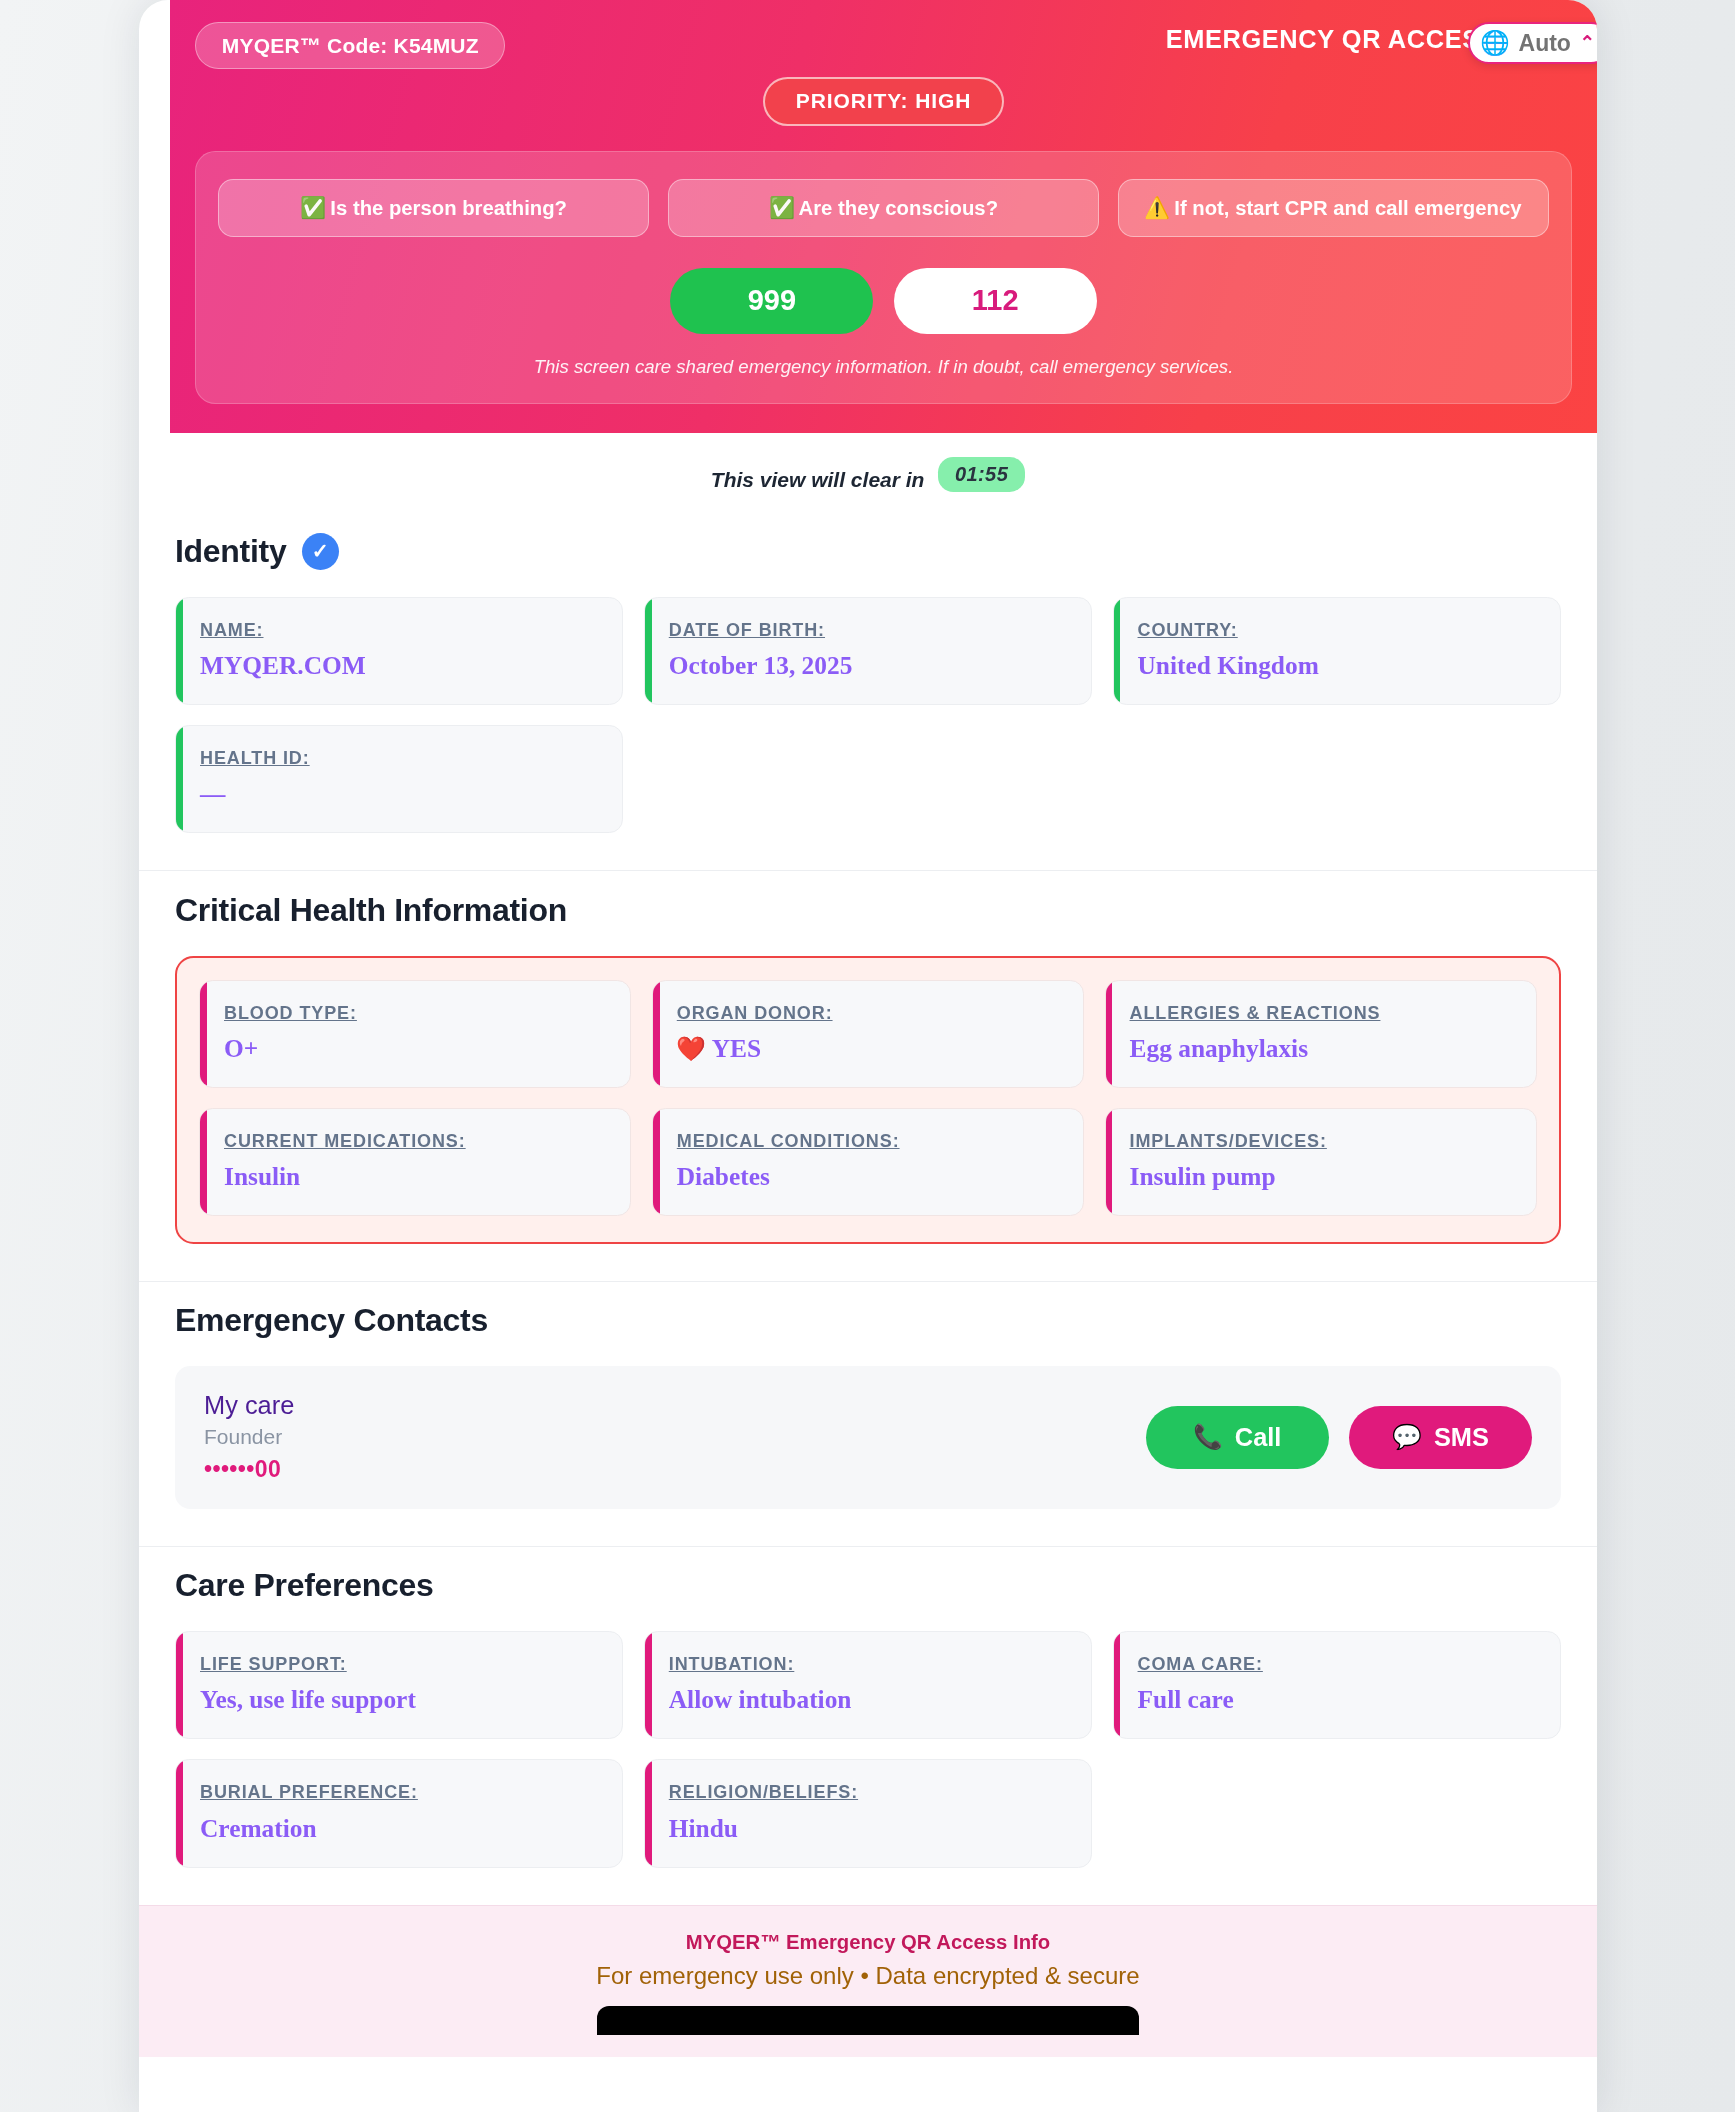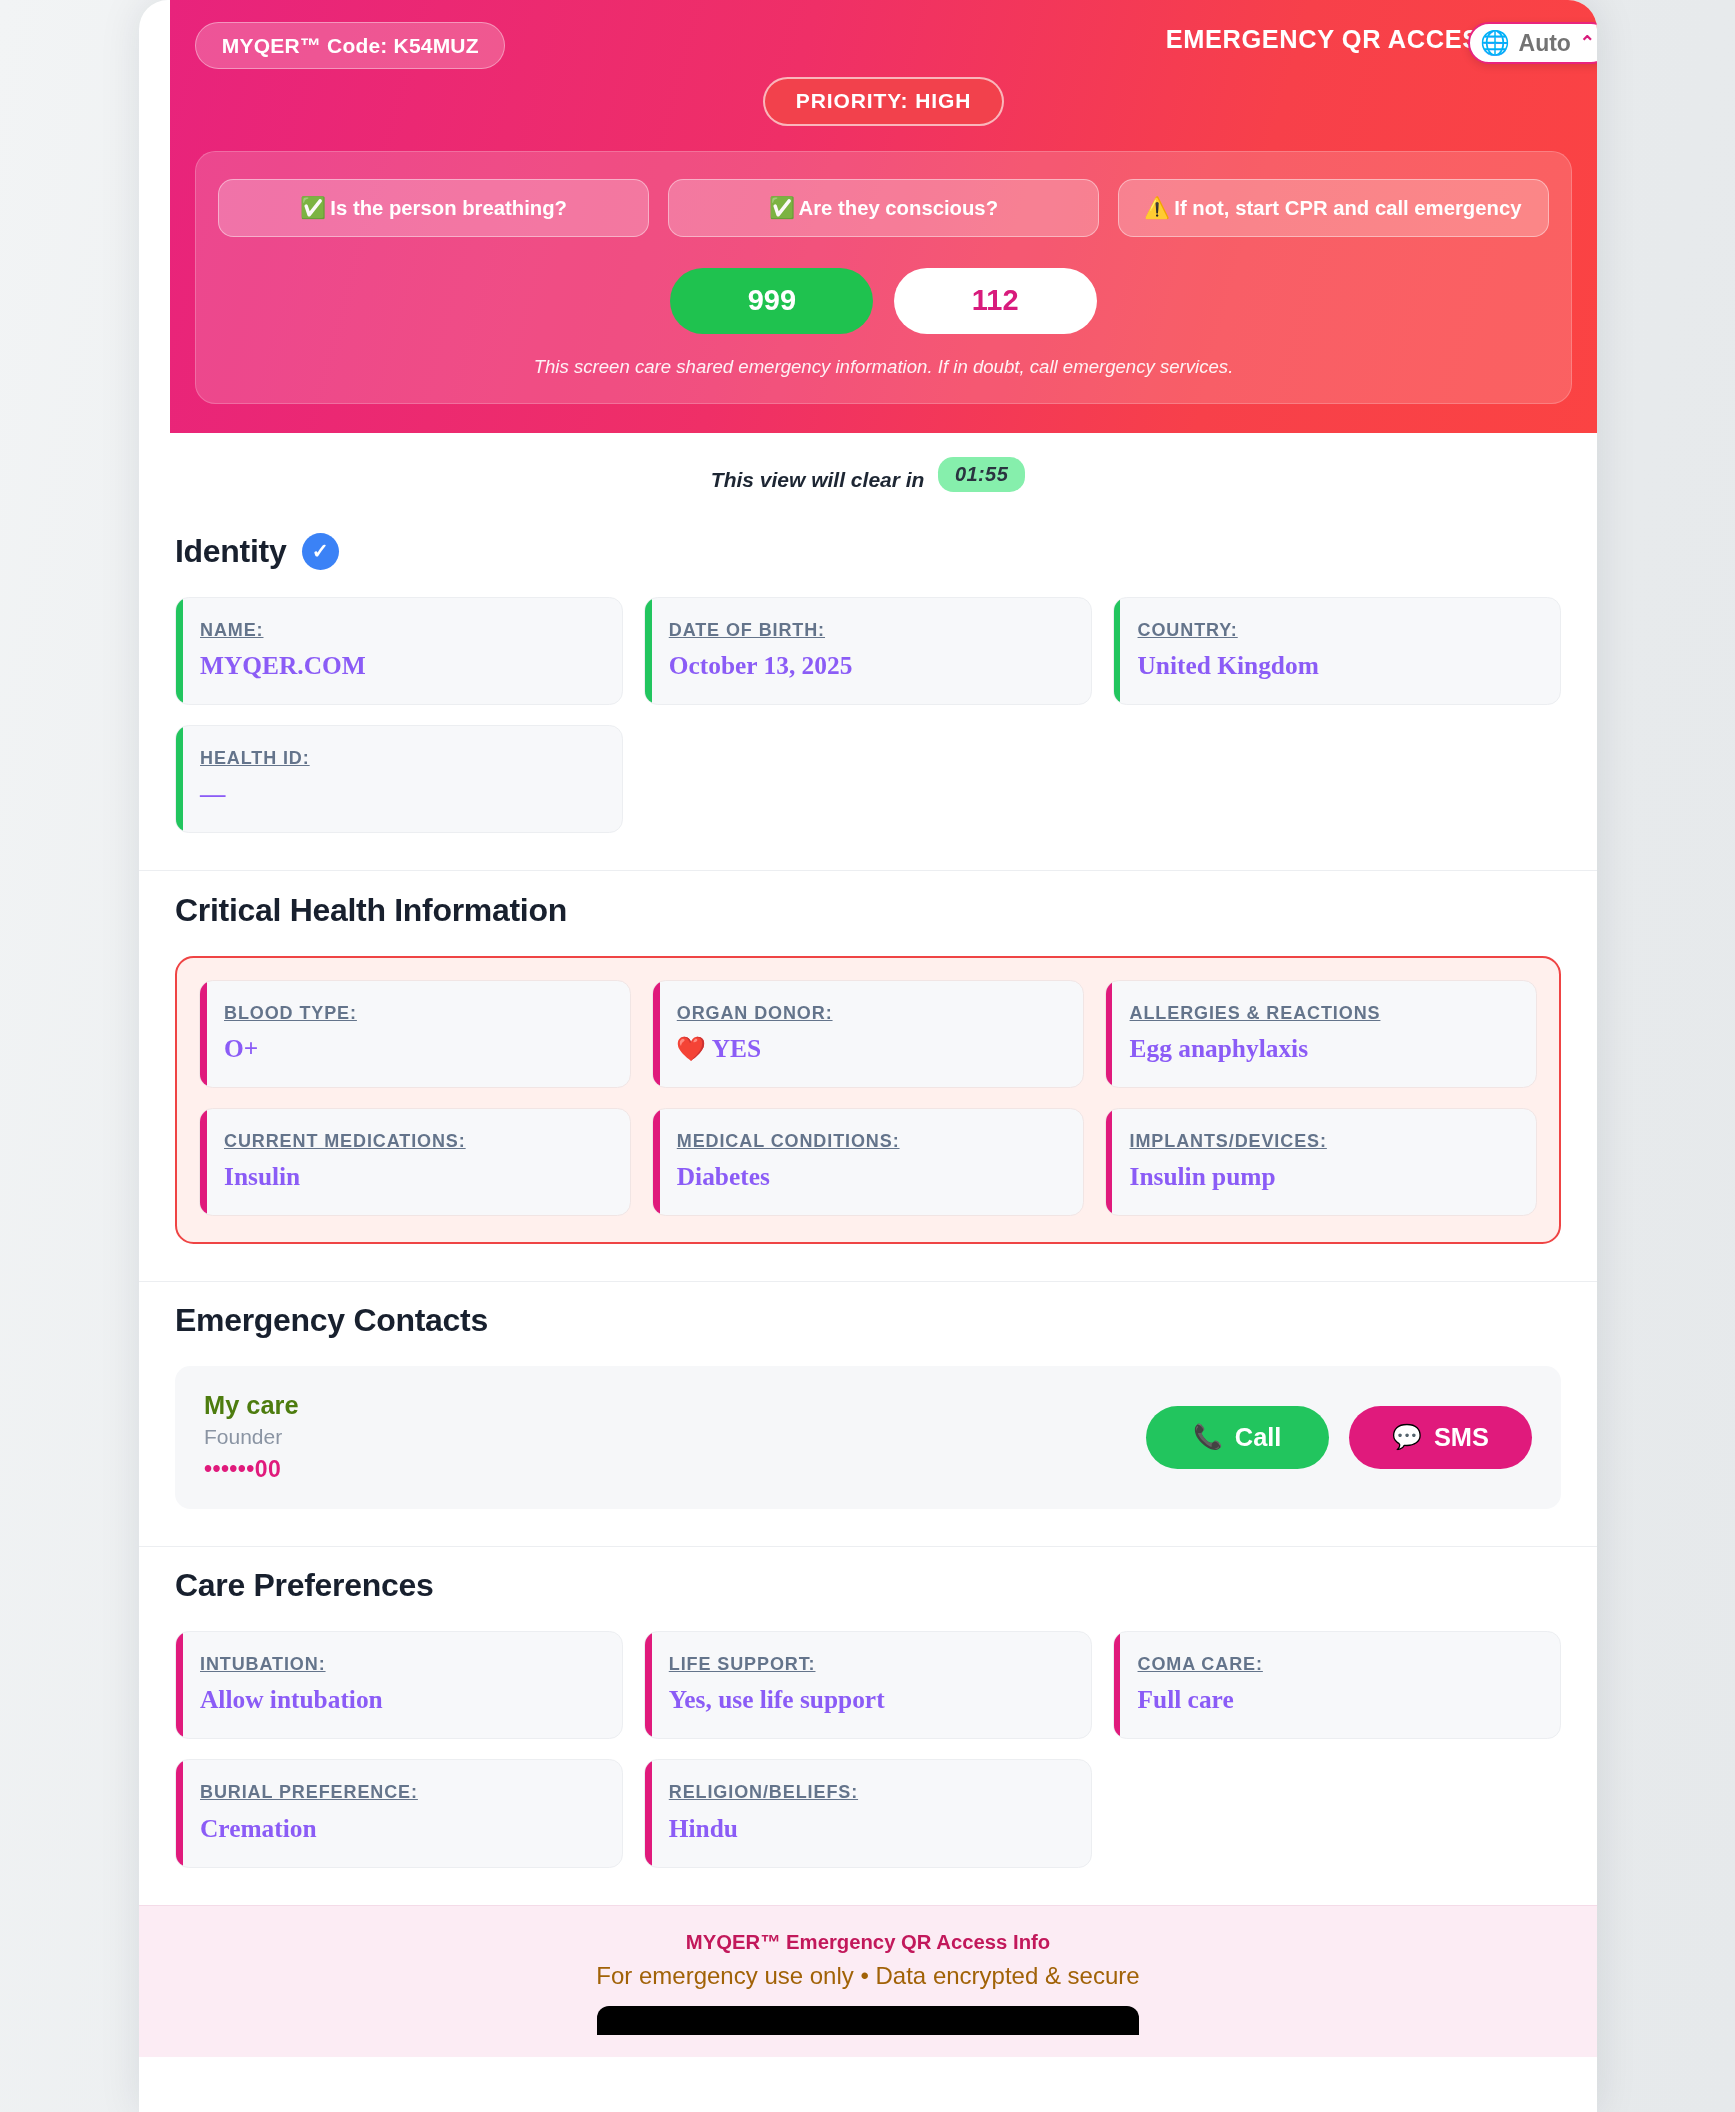--- a/index.html
+++ b/index.html
@@ -278,22 +278,22 @@
   .contact-card {
     display: flex;
     align-items: center;
     justify-content: space-between;
     background: #f6f7f9;
     border-radius: 15.3px;
     padding: 25.4px 29px;
   }
   .contact-name {
     font-size: 25.4px;
-    font-weight: 700;
-    color: #4d7c0f;
+    font-weight: 400;
+    color: #4c1d95;
     margin-bottom: 5.1px;
   }
   .contact-role {
     font-size: 21px;
     color: #8a94a3;
     margin-bottom: 6.8px;
   }
   .contact-phone {
     font-size: 23px;
     font-weight: 800;
@@ -491,26 +491,26 @@
     </div>
   </div>
 
   <div class="section">
     <div class="section-head">
       <span class="section-title">Care Preferences</span>
     </div>
 
     <div class="grid3">
       <div class="field-card pink">
+        <div class="field-label">LIFE SUPPORT:</div>
+        <div class="field-value">Yes, use life support</div>
+      </div>
+      <div class="field-card pink">
         <div class="field-label">INTUBATION:</div>
         <div class="field-value">Allow intubation</div>
-      </div>
-      <div class="field-card pink">
-        <div class="field-label">LIFE SUPPORT:</div>
-        <div class="field-value">Yes, use life support</div>
       </div>
       <div class="field-card pink">
         <div class="field-label">COMA CARE:</div>
         <div class="field-value">Full care</div>
       </div>
     </div>
 
     <div class="grid3" style="margin-top:20.3px;">
       <div class="field-card pink">
         <div class="field-label">BURIAL PREFERENCE:</div>

